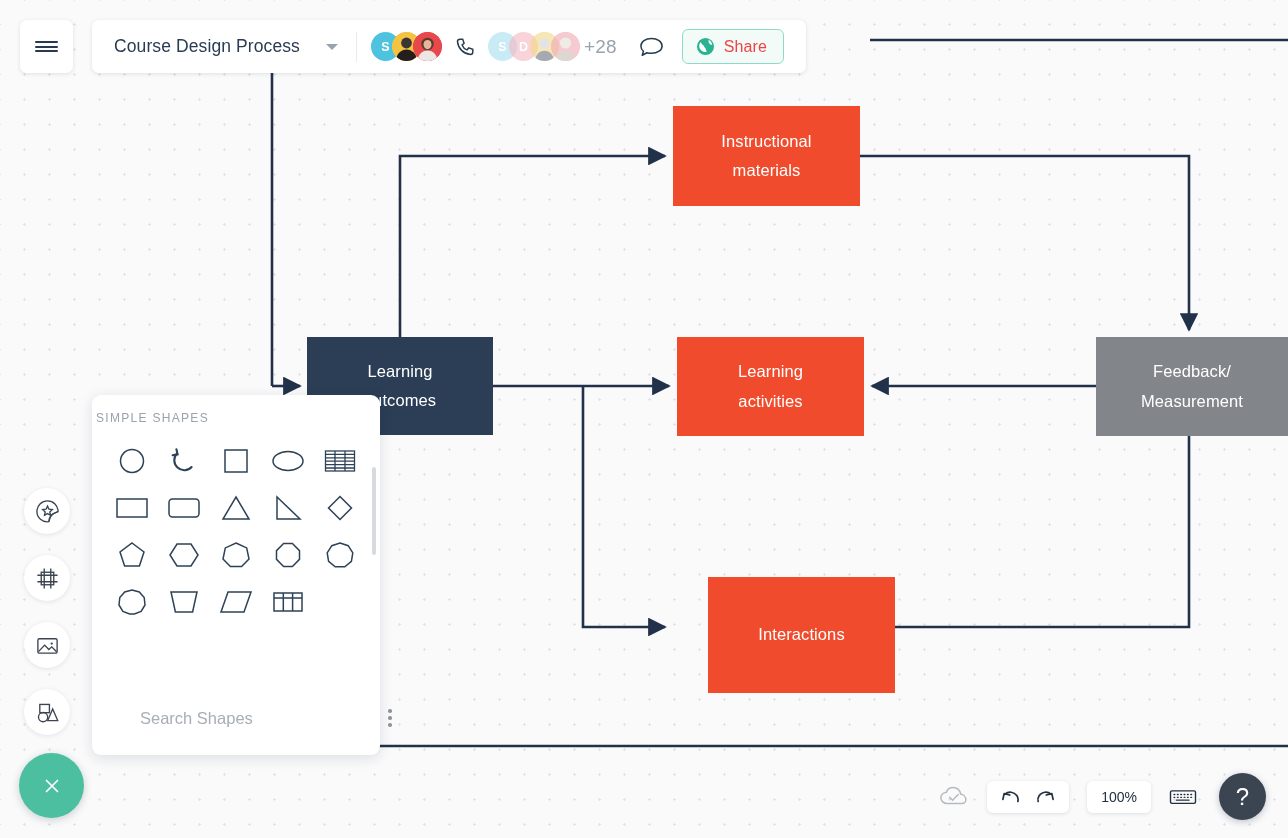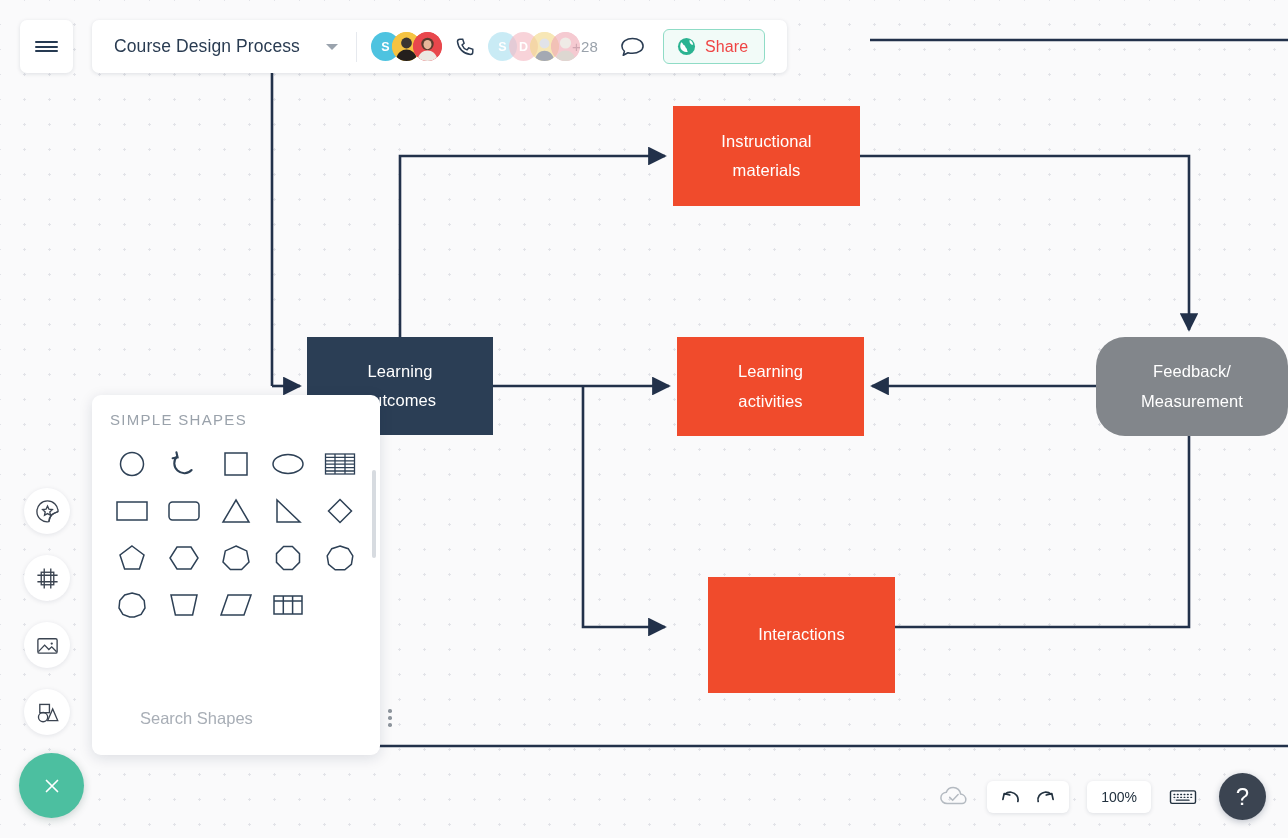--- a/index.html
+++ b/index.html
@@ -75,21 +75,21 @@
   .avatar {
     width: 29px; height: 29px; border-radius: 50%;
     margin-right: -8px;
     display: flex; align-items: center; justify-content: center;
     color: #fff; font-size: 12.5px; font-weight: 600;
     overflow: hidden; position: relative;
     cursor: pointer;
   }
   .avatar.dim { opacity: .62; }
   .plus-count {
-    margin-left: 0; font-size: 15px; color: #9aa2ab; letter-spacing: .2px;
+    margin-left: 12px; font-size: 19px; color: #9aa2ab; letter-spacing: .2px;
   }
   .icon-btn {
     display: flex; align-items: center; justify-content: center;
     cursor: pointer;
   }
   .phone-icon { margin: 0 12px 0 20px; }
   .chat-icon  { margin: 0 18px 0 22px; }
 
   .share-btn {
     display: flex; align-items: center; gap: 9px;
@@ -123,22 +123,22 @@
   
   .shapes-panel {
     position: absolute; left: 92px; top: 395px;
     width: 288px; height: 360px;
     background: #fff; border-radius: 9px;
     box-shadow: 0 3px 14px rgba(16,30,60,.13);
     z-index: 8;
     display: flex; flex-direction: column;
   }
   .panel-head {
-    font-size: 15px; color: #9aa2ab; letter-spacing: 1.3px;
-    padding: 16px 0 0 18px;
+    font-size: 12px; color: #9aa2ab; letter-spacing: 1.3px;
+    padding: 16px 0 0 4px;
   }
   .shape-grid {
     flex: 1;
     display: grid;
     grid-template-columns: repeat(5, 1fr);
     align-content: start;
     padding: 12px 14px 0 14px;
     overflow: hidden;
     position: relative;
   }
@@ -253,21 +253,21 @@
   <div class="node-label" style="left:307px; top:337px; width:186px; height:98px; background:#2b3e55; flex-direction:column;">
     <span>Learning</span>
     <span>outcomes</span>
   </div>
 
   <div class="node-label" style="left:677px; top:337px; width:187px; height:99px; background:#f04b2c; flex-direction:column;">
     <span>Learning</span>
     <span>activities</span>
   </div>
 
-  <div class="node-label" style="left:1096px; top:337px; width:192px; height:99px; background:#82868b; flex-direction:column;border-radius:29px;">
+  <div class="node-label" style="left:1096px; top:337px; width:192px; height:99px; background:#82868b; flex-direction:column;">
     <span>Feedback/</span>
     <span>Measurement</span>
   </div>
 
   <div class="node-label" style="left:708px; top:577px; width:187px; height:116px; background:#f04b2c;">
     <span>Interactions</span>
   </div>
 </div>
 
 <div class="hamburger-card">

